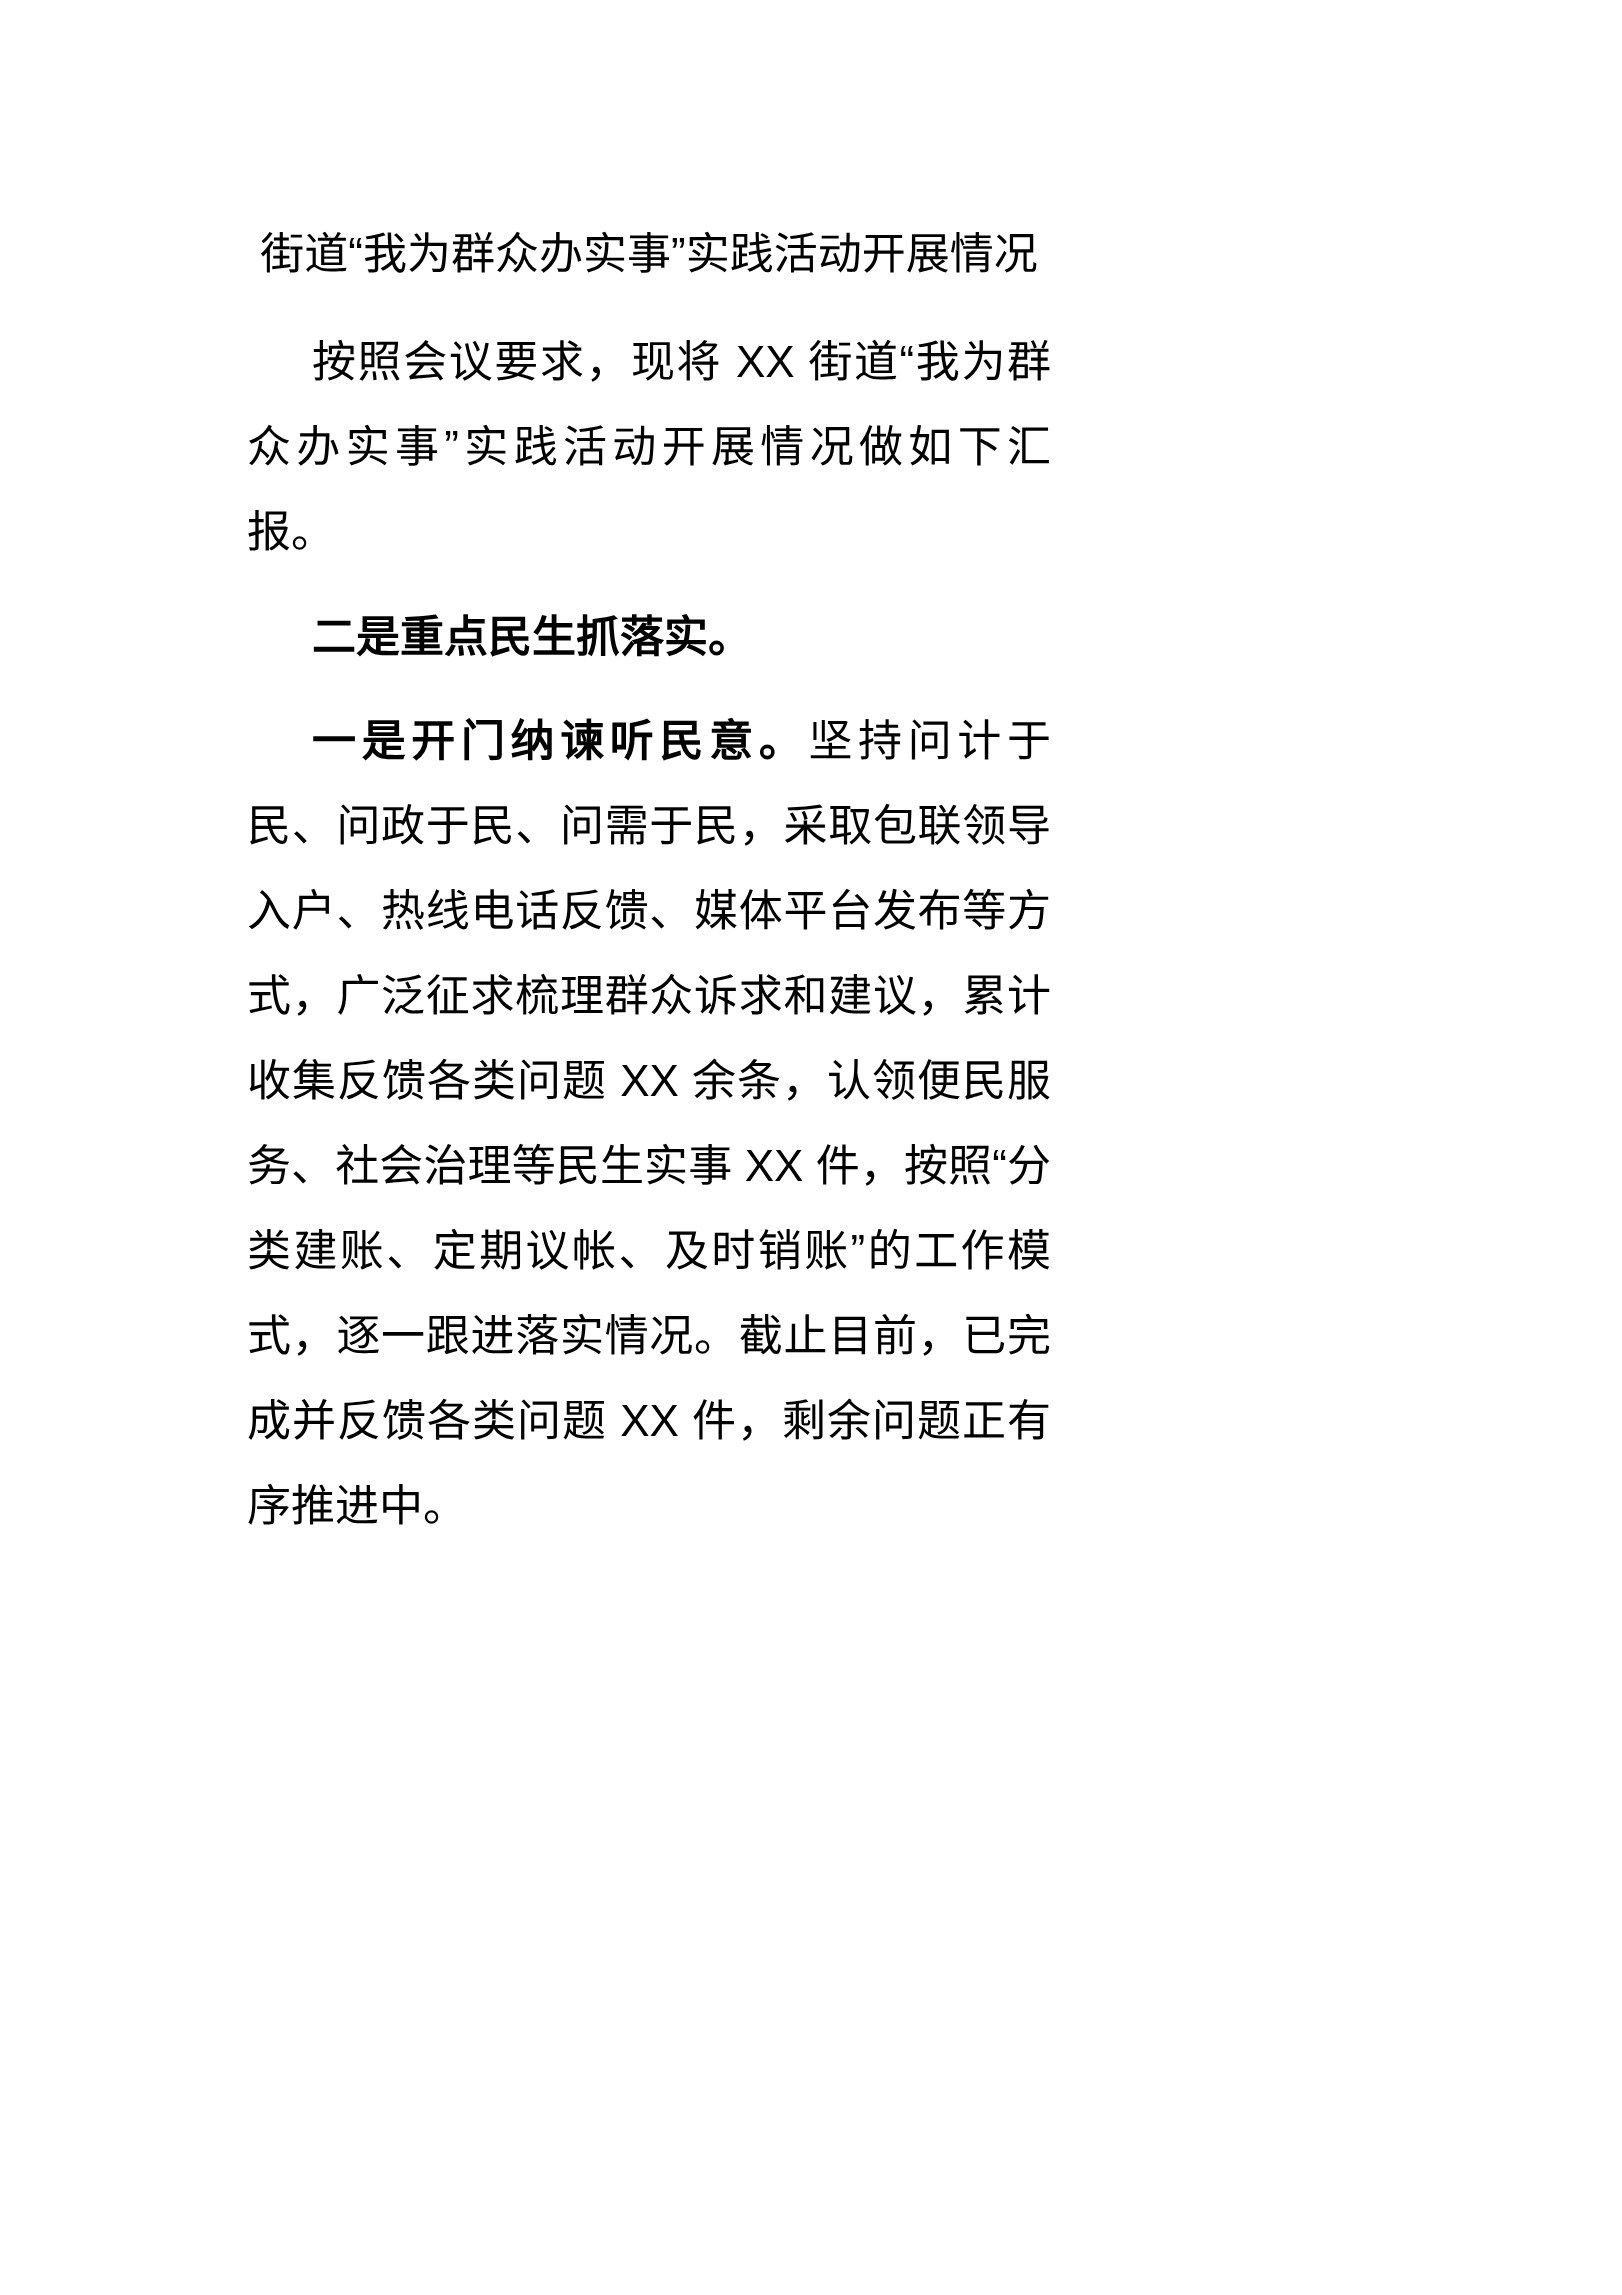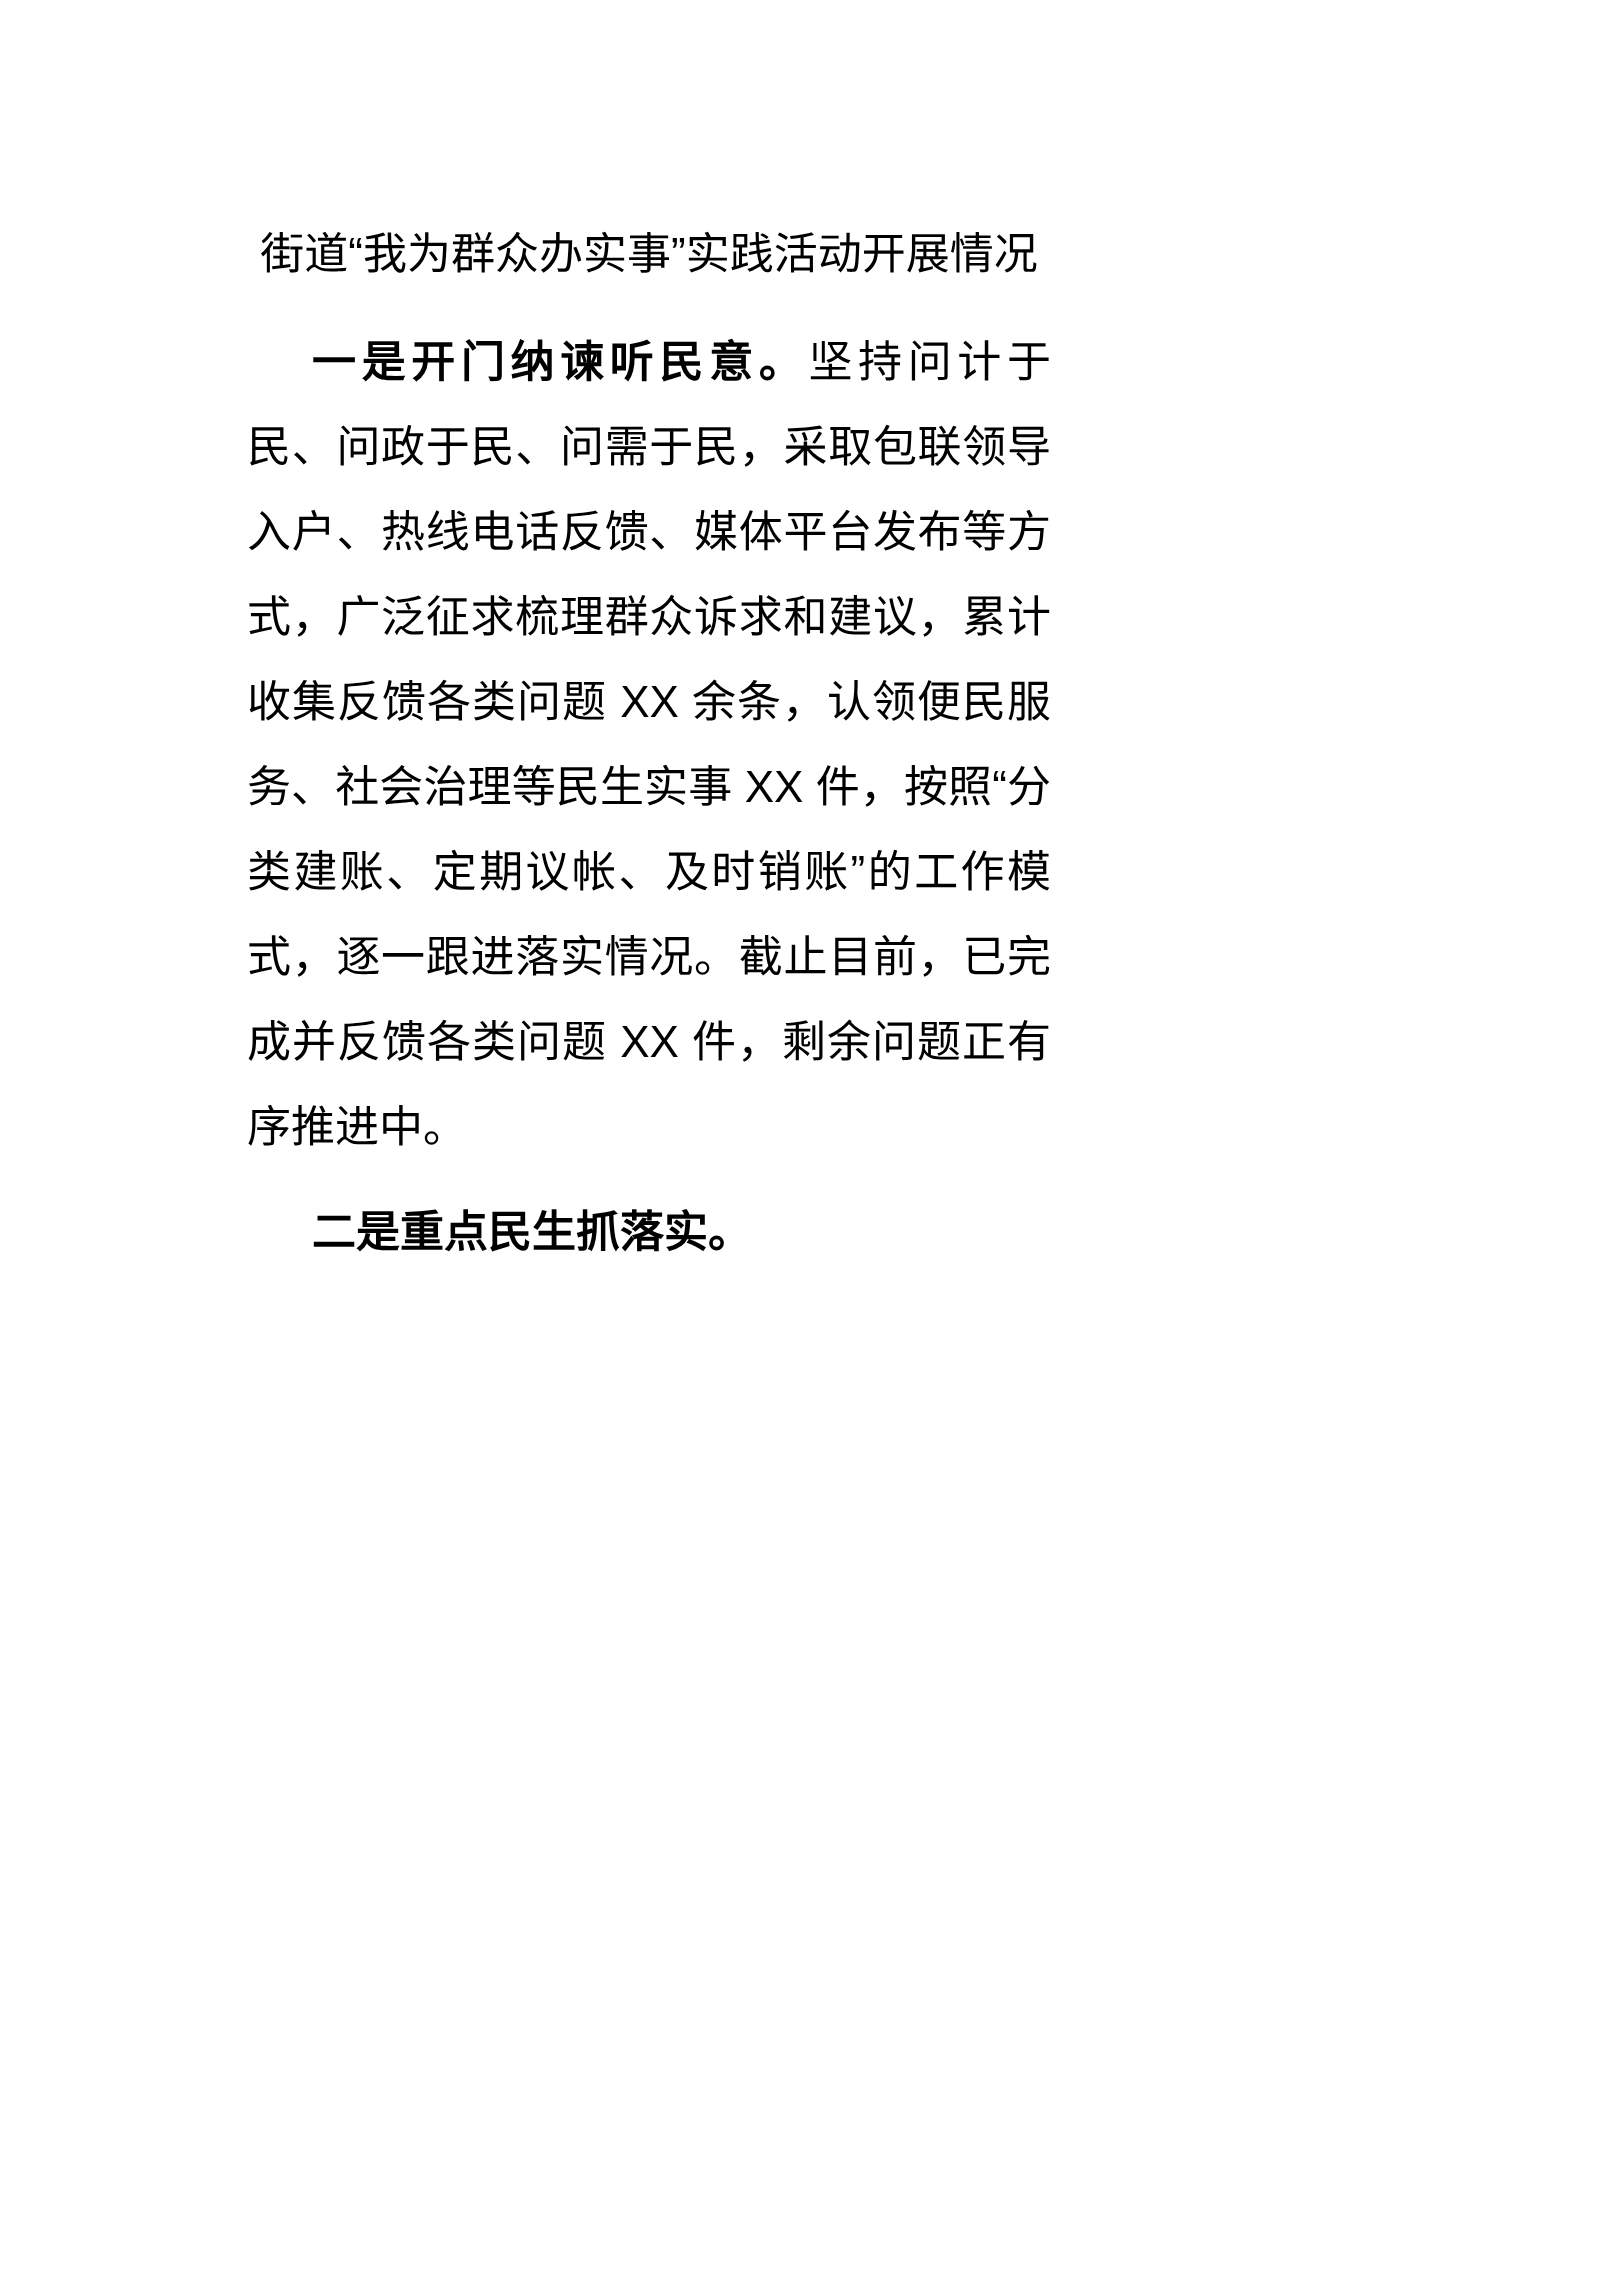--- a/index.html
+++ b/index.html
@@ -41,19 +41,20 @@
   .para .lead {
     font-weight: 700;
   }
 </style>
 </head>
 <body>
 
 <main class="page">
   <h1 class="doc-title">街道“我为群众办实事”实践活动开展情况</h1>
 
+  <p class="para"><b class="lead"></b><span>按照会议要求，现将 XX 街道“我为群众办实事”实践活动开展情况做如下汇报。</span></p>
 
 
+  <p class="para"><b class="lead">二是重点民生抓落实。</b><span></span></p>
+
   <p class="para"><b class="lead">一是开门纳谏听民意。</b><span>坚持问计于民、问政于民、问需于民，采取包联领导入户、热线电话反馈、媒体平台发布等方式，广泛征求梳理群众诉求和建议，累计收集反馈各类问题 XX 余条，认领便民服务、社会治理等民生实事 XX 件，按照“分类建账、定期议帐、及时销账”的工作模式，逐一跟进落实情况。截止目前，已完成并反馈各类问题 XX 件，剩余问题正有序推进中。</span></p>
-
-  <p class="para"><b class="lead">二是重点民生抓落实。</b><span></span></p>
 </main>
 
 
 </body></html>

